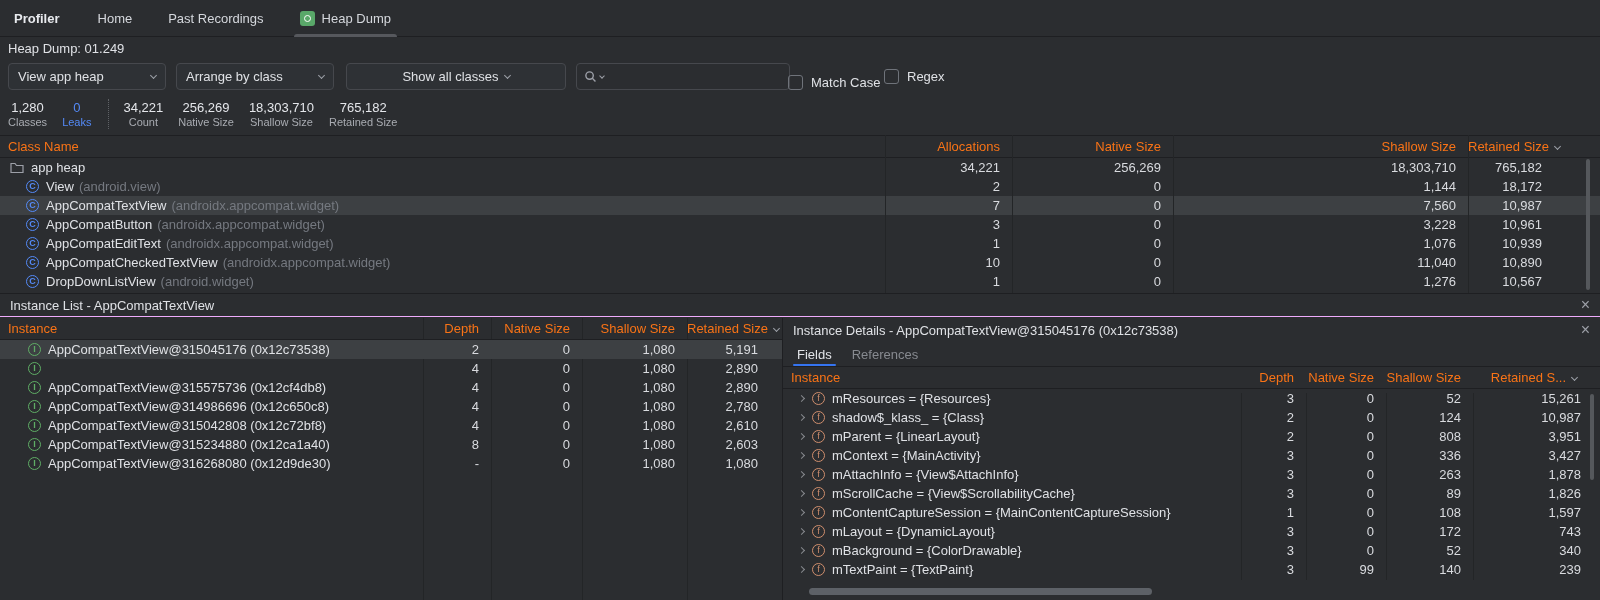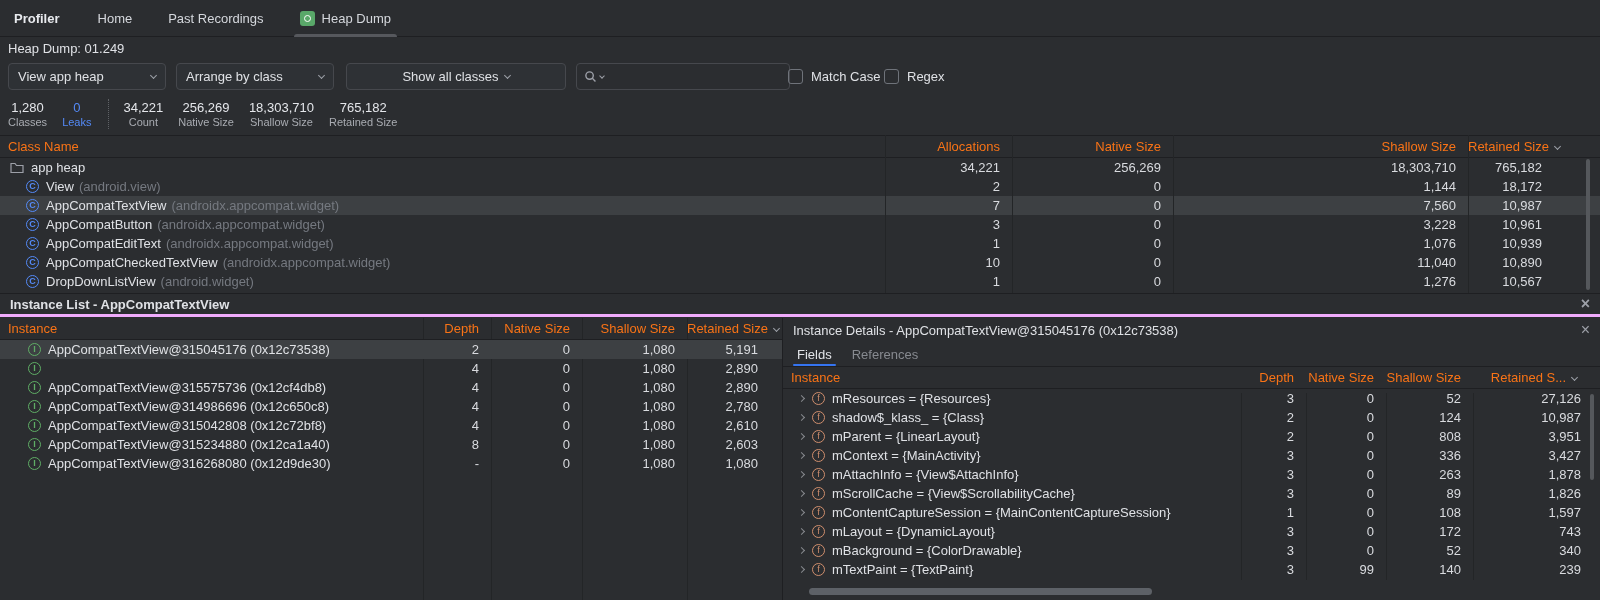--- a/index.html
+++ b/index.html
@@ -29,21 +29,21 @@
     justify-content:space-between; padding:0 9px; color:#dfe1e5; }
   #select-heap { left:8px;   width:158px; }
   #select-arrange { left:176px; width:158px; }
   #select-filter { left:346px; width:220px;justify-content:center; }
   #searchbox { position:absolute; top:63px; left:576px; width:214px; height:27px;
     background:#2b2d30; border:1px solid #46484d; border-radius:4px;
     display:flex; align-items:center; padding:0 7px; gap:3px; }
   #searchbox input { flex:1; background:transparent; border:none; outline:none;
     color:#dfe1e5; font:inherit; min-width:10px; }
   .cb-wrap { position:absolute; top:63px; height:27px; display:flex; align-items:center; gap:8px; }
-  #cb-matchcase { left:788px; } #cb-regex { left:884px; }
+  #cb-matchcase { left:788px;align-items:flex-end; } #cb-regex { left:884px; }
   .cb-box { width:15px; height:15px; border:1.5px solid #6f737a; border-radius:3px; background:transparent; }
   
   .chev { display:inline-block; width:5px; height:5px;
     border-right:1.5px solid #9da0a8; border-bottom:1.5px solid #9da0a8; }
   .chev.down { transform:rotate(45deg); margin-left:6px; margin-bottom:2px; }
   .chev.right { transform:rotate(-45deg); border-color:#87898e; margin-right:8px; flex:0 0 auto; }
   
   #stats { position:absolute; top:93px; left:0; width:1600px; height:42px;
     display:flex; align-items:center; padding-left:8px;text-align:center; }
   .stat-item { margin-right:15px; }
@@ -74,22 +74,22 @@
   .ring-icon { display:inline-flex; align-items:center; justify-content:center;
     width:13px; height:13px; border-radius:50%; flex:0 0 auto;
     font-size:9px; font-weight:700; line-height:1; margin-right:7px; }
   .icon-class    { border:1px solid #548af7; color:#548af7; }
   .icon-instance { border:1px solid #5fad65; color:#5fad65; }
   .icon-field    { border:1px solid #cf8e6d; color:#cf8e6d; font-weight:400; font-style:normal; }
   .folder-icon { margin-right:7px; flex:0 0 auto; display:inline-flex; }
   .close-x { color:#9da0a8; font-size:16px; line-height:16px; cursor:default; }
   
   #instance-title-bar { position:absolute; top:293px; left:0; width:1600px; height:24px;
-    border-top:1px solid #1e1f22; border-bottom:3px solid #f0abfc;
-    display:flex; align-items:center; padding:0 10px;font-weight:bold; }
+    border-top:1px solid #1e1f22; border-bottom:1px solid #f0abfc;
+    display:flex; align-items:center; padding:0 10px; }
   #instance-title-bar .close-x { margin-left:auto; }
   
   #bottom { position:absolute; top:318px; left:0; width:1600px; height:282px; }
   #instance-panel { position:absolute; top:0; left:0; width:782px; height:282px; }
   #instance-panel .table-header { border-bottom:1px solid #1e1f22; position:relative; z-index:2; }
   #instance-panel .hcell:last-child { padding-right:4px; }
   #instance-panel .t-row .cell-num:last-child { padding-right:24px; }
   #il-rows { position:relative; z-index:1; }
   
   #details-panel { position:absolute; top:0; left:782px; width:818px; height:282px; border-left:1px solid #1e1f22; }
@@ -408,21 +408,21 @@
       <div id="id-rows">
           <div class="grid id-cols t-row">
             <div class="cell-name field-name">
               <span class="chev right"></span>
               <span class="ring-icon icon-field">f</span>
               <span>mResources = {Resources}</span>
             </div>
             <div class="cell-num">3</div>
             <div class="cell-num">0</div>
             <div class="cell-num">52</div>
-            <div class="cell-num">27,126</div>
+            <div class="cell-num">15,261</div>
           </div>
           <div class="grid id-cols t-row">
             <div class="cell-name field-name">
               <span class="chev right"></span>
               <span class="ring-icon icon-field">f</span>
               <span>shadow$_klass_ = {Class}</span>
             </div>
             <div class="cell-num">2</div>
             <div class="cell-num">0</div>
             <div class="cell-num">124</div>

